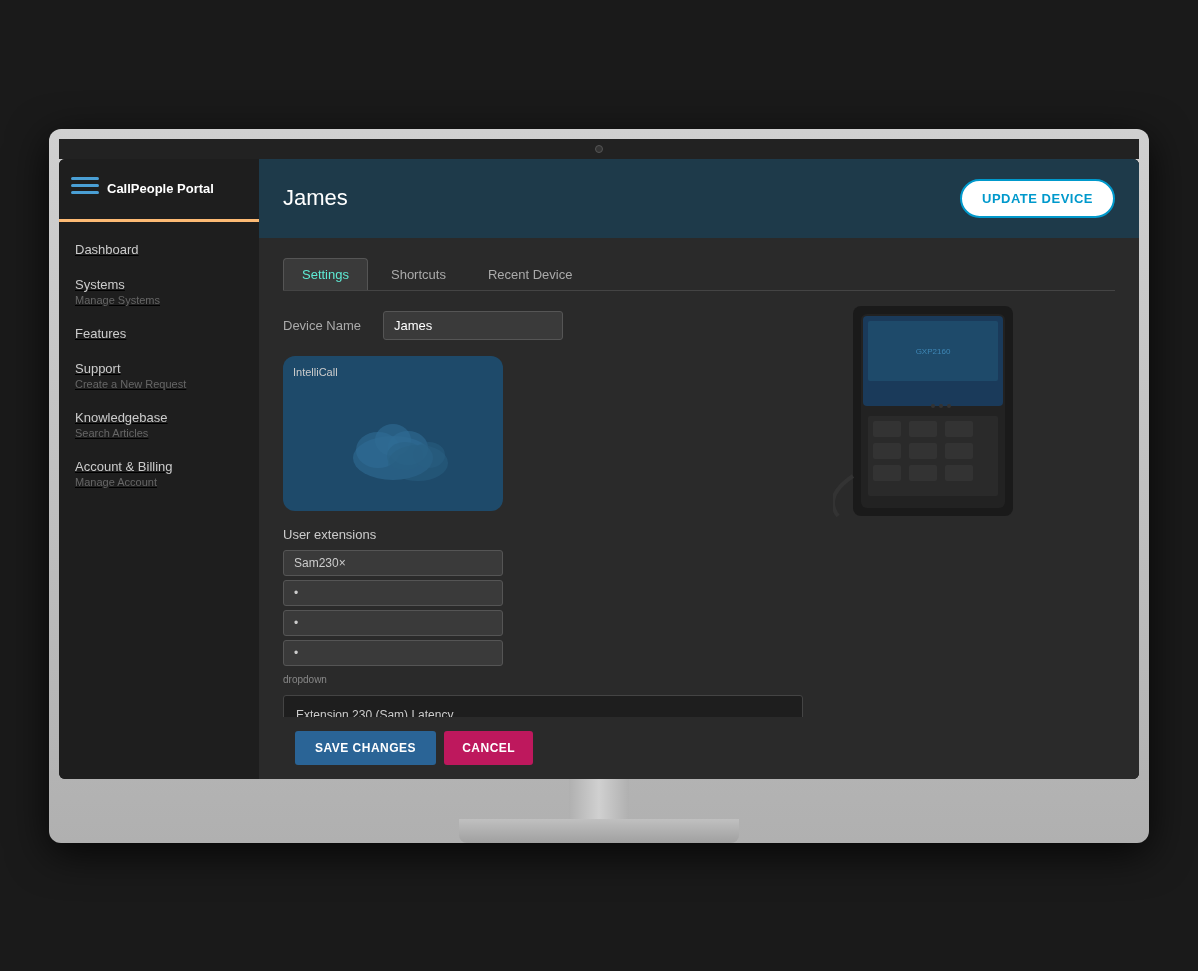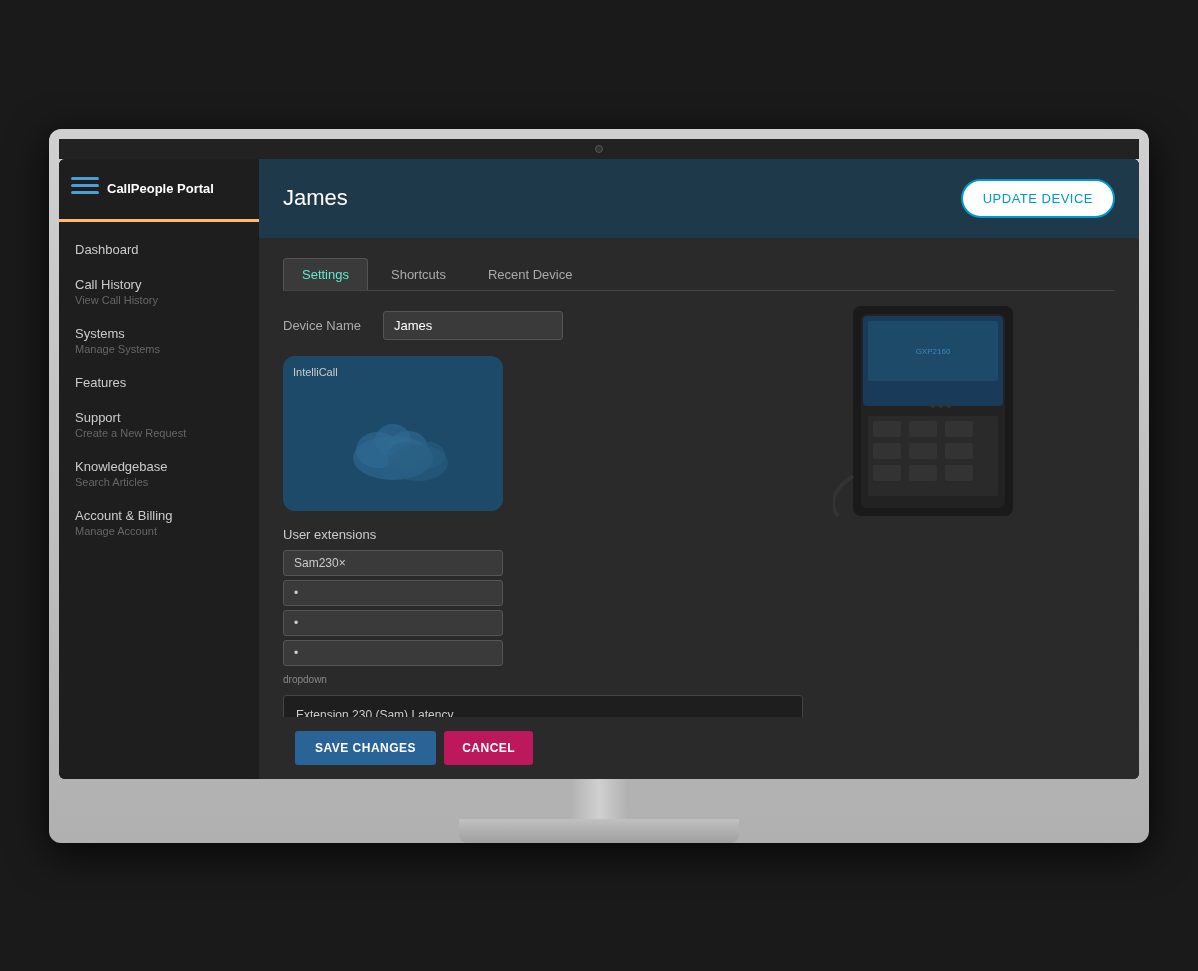--- a/index.html
+++ b/index.html
@@ -59,20 +59,21 @@
       font-weight: bold;
     }
 
     .sidebar-nav {
       padding: 10px 0;
     }
 
     .sidebar-item {
       padding: 10px 16px;
       cursor: pointer;
+      text-decoration: underline;
     }
 
     .sidebar-item-label {
       color: #ccc;
       font-size: 13px;
       font-weight: 500;
     }
 
     .sidebar-item-sublabel {
       color: #666;
@@ -103,21 +104,21 @@
       font-weight: 300;
     }
 
     .update-device-btn {
       background: #fff;
       color: #0099cc;
       border: 2px solid #0099cc;
       border-radius: 25px;
       padding: 10px 20px;
       font-size: 13px;
-      font-weight: normal;
+      font-weight: bold;
       cursor: pointer;
       letter-spacing: 0.5px;
     }
 
     .main-body {
       flex: 1;
       padding: 20px 24px;
       overflow-y: auto;
       position: relative;
     }
@@ -338,24 +339,20 @@
               <rect x="0" y="16" width="28" height="3" rx="1.5" fill="#4a9fd4"></rect>
             </svg>
           </span>
           <span class="sidebar-logo-text">CallPeople Portal</span>
         </div>
         <div class="sidebar-nav">
           <div class="sidebar-item">
             <div class="sidebar-item-label">Dashboard</div>
           </div>
           <div class="sidebar-item">
-            <div class="sidebar-item-label">Call History</div>
-            <div class="sidebar-item-sublabel">View Call History</div>
-          </div>
-          <div class="sidebar-item">
             <div class="sidebar-item-label">Systems</div>
             <div class="sidebar-item-sublabel">Manage Systems</div>
           </div>
           <div class="sidebar-item">
             <div class="sidebar-item-label">Features</div>
           </div>
           <div class="sidebar-item">
             <div class="sidebar-item-label">Support</div>
             <div class="sidebar-item-sublabel">Create a New Request</div>
           </div>

